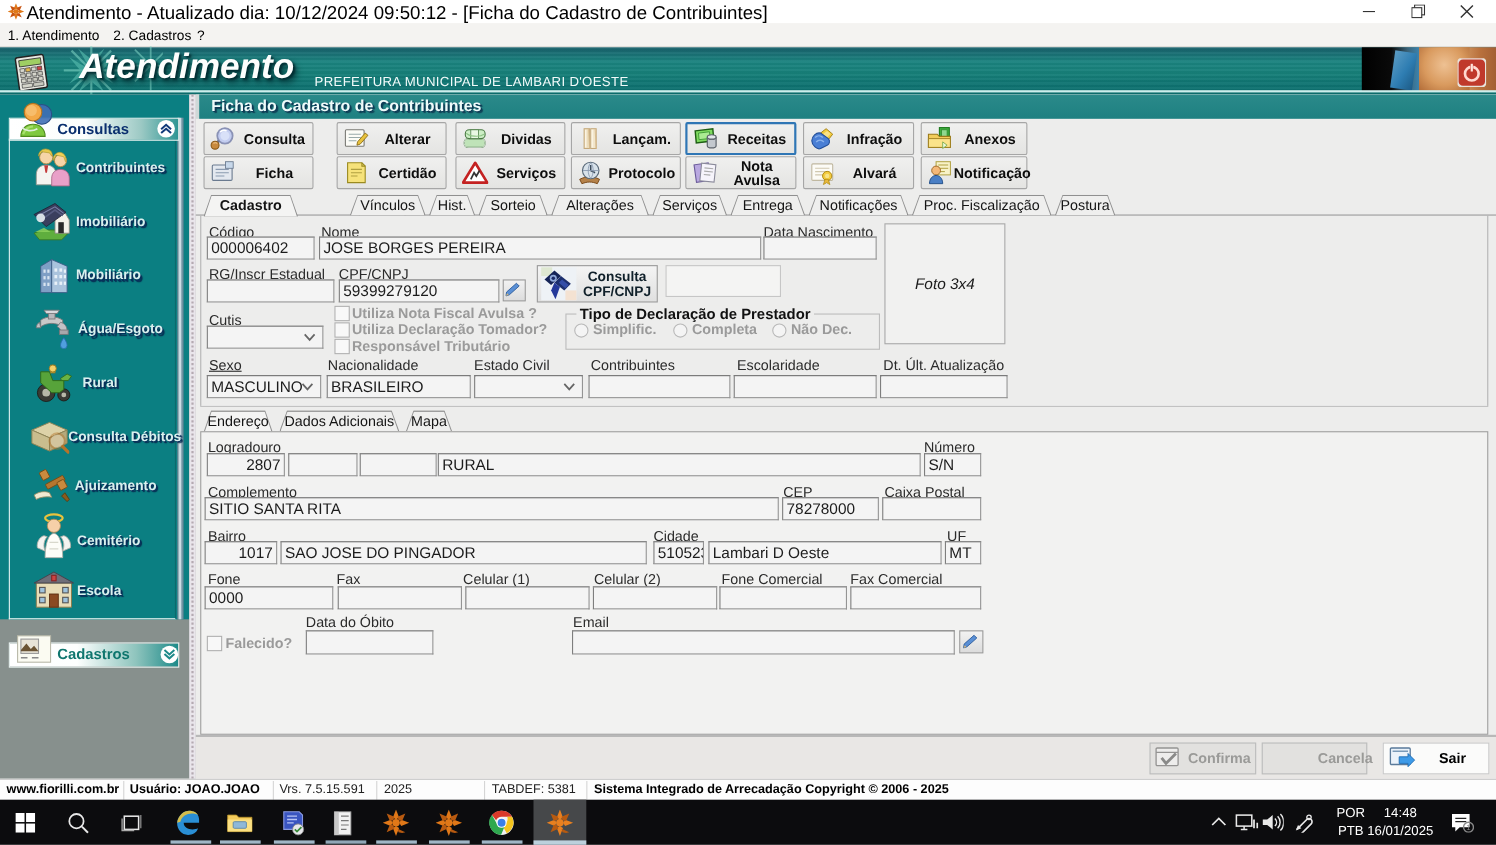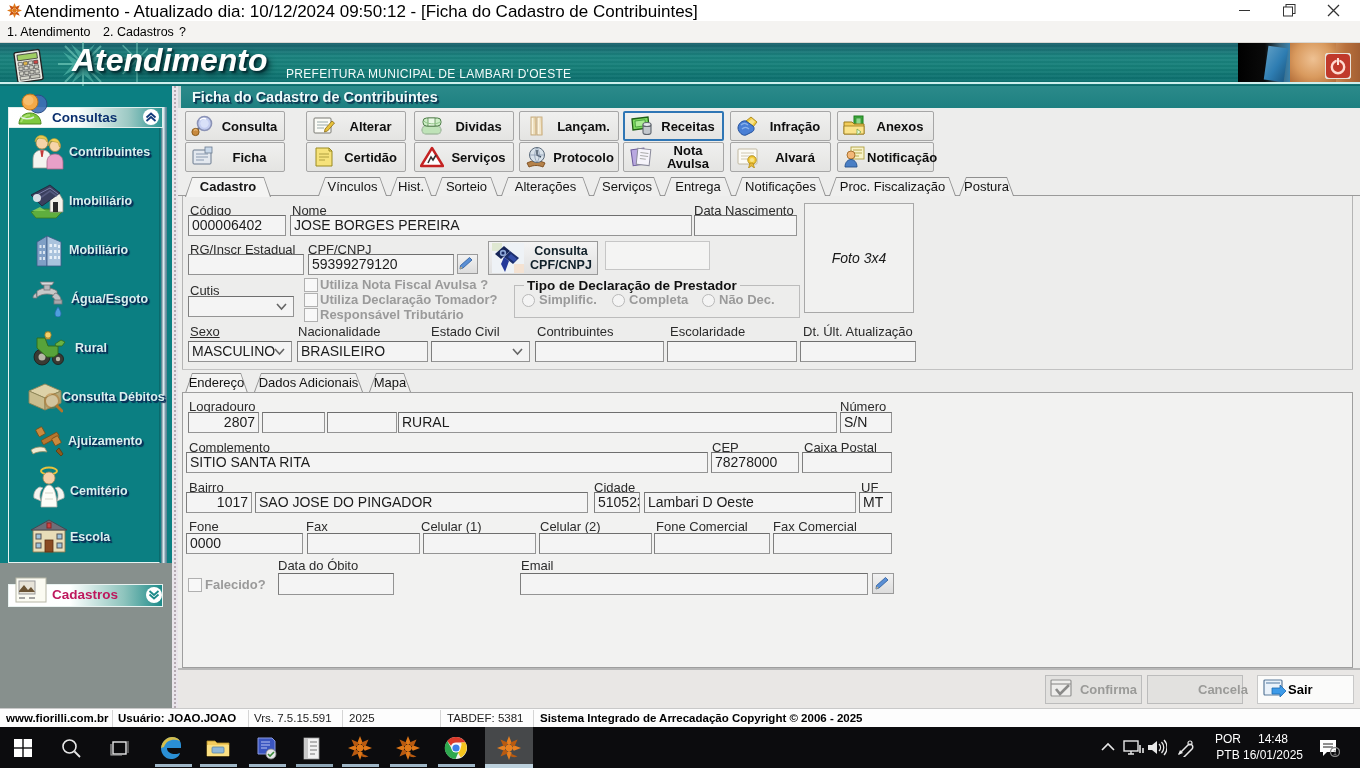--- a/index.html
+++ b/index.html
@@ -259,21 +259,21 @@
 
   <div class="abs" style="left:8px;top:584px;width:155px;height:23px;
     background:linear-gradient(90deg,#ffffff 0%,#fdfffe 40%,#8ec4bd 75%,#1d8a89 100%);
     border:1px solid #e8f2f0;box-sizing:border-box;"></div>
   <svg class="abs" style="left:15px;top:577px" width="32" height="28" viewBox="0 0 32 28">
     <rect x="1" y="1" width="30" height="24" fill="#fbfbf2" stroke="#b8b8a8" stroke-width="1"></rect>
     <rect x="4" y="4" width="16" height="13" fill="#e8e4d8" stroke="#999"></rect>
     <path d="M4 14l5-6 4 5 3-3 4 5H4z" fill="#6b5434"></path>
     <path d="M4 21h6M14 21h6" stroke="#888" stroke-width="1.4"></path>
   </svg>
-  <div class="abs" style="left:52px;top:587px;font-size:13.5px;font-weight:bold;color:#be185d;">Cadastros</div>
+  <div class="abs" style="left:52px;top:587px;font-size:13.5px;font-weight:bold;color:#0f766e;">Cadastros</div>
   <svg class="abs" style="left:145px;top:586px" width="18" height="18" viewBox="0 0 18 18">
     <circle cx="9" cy="9" r="8" fill="#fff"></circle>
     <path d="M4.5 5L9 9l4.5-4M4.5 8.5L9 12.5l4.5-4" stroke="#1d8a89" stroke-width="1.8" fill="none"></path>
   </svg>
 </div>
 
 <div class="abs" id="main" style="left:178px;top:86px;width:1182px;height:622px;background:#ededec;">
 
   <div class="abs" style="left:0;top:0;width:1182px;height:22px;background:linear-gradient(180deg,#2b8a8a,#1e8081);border-left:3px solid #cfd8d8;box-sizing:border-box;">
     <div class="abs" style="left:11px;top:3px;font-size:14.5px;font-weight:bold;color:#eefbfa;text-shadow:1px 1px 0 #0d3a55,2px 2px 1px rgba(8,40,70,0.75);">Ficha do Cadastro de Contribuintes</div>
@@ -627,21 +627,21 @@
         <path d="M7 8l10 10M17 8L7 18" stroke="#444" stroke-width="2.4" fill="none"></path>
       </svg>
       <div style="flex:1;text-align:center;font-size:13px;font-weight:bold;color:#9a9a98;">Cancela</div>
     </div>
     <div class="abs" style="left:1079px;top:589px;width:97px;height:29px;background:#fbfbfa;border:1px solid #c8c8c8;box-sizing:border-box;display:flex;align-items:center;">
       <svg width="26" height="22" viewBox="0 0 26 22" style="margin-left:4px;">
         <rect x="2" y="1" width="18" height="15" rx="1" fill="#eaf2fa" stroke="#5a7a9a" stroke-width="1.2"></rect>
         <path d="M4 4h14" stroke="#7a9ab8" stroke-width="1.4"></path>
         <path d="M10 9h8v-3l6 6-6 6v-3h-8z" fill="#3d9ae8" stroke="#1d6ab0" stroke-width="0.8"></path>
       </svg>
-      <div style="flex:1;font-size:13px;font-weight:bold;color:#000;">Sair</div>
+      <div style="flex:1;text-align:center;font-size:13px;font-weight:bold;color:#000;">Sair</div>
     </div>
   </div>
 </div>
 
 <div class="abs" id="statusbar" style="left:0;top:708px;width:1360px;height:19px;background:#fdfdfd;border-top:1px solid #c9c9c9;box-sizing:border-box;">
   <div class="abs" style="left:6px;top:3px;font-size:11.5px;font-weight:bold;color:#000;">www.fiorilli.com.br</div>
   <div class="abs" style="left:118px;top:3px;font-size:11.5px;font-weight:bold;color:#000;">Usuário: JOAO.JOAO</div>
   <div class="abs" style="left:254px;top:3px;font-size:11.5px;color:#222;">Vrs. 7.5.15.591</div>
   <div class="abs" style="left:349px;top:3px;font-size:11.5px;color:#222;">2025</div>
   <div class="abs" style="left:447px;top:3px;font-size:11.5px;color:#222;">TABDEF: 5381</div>

